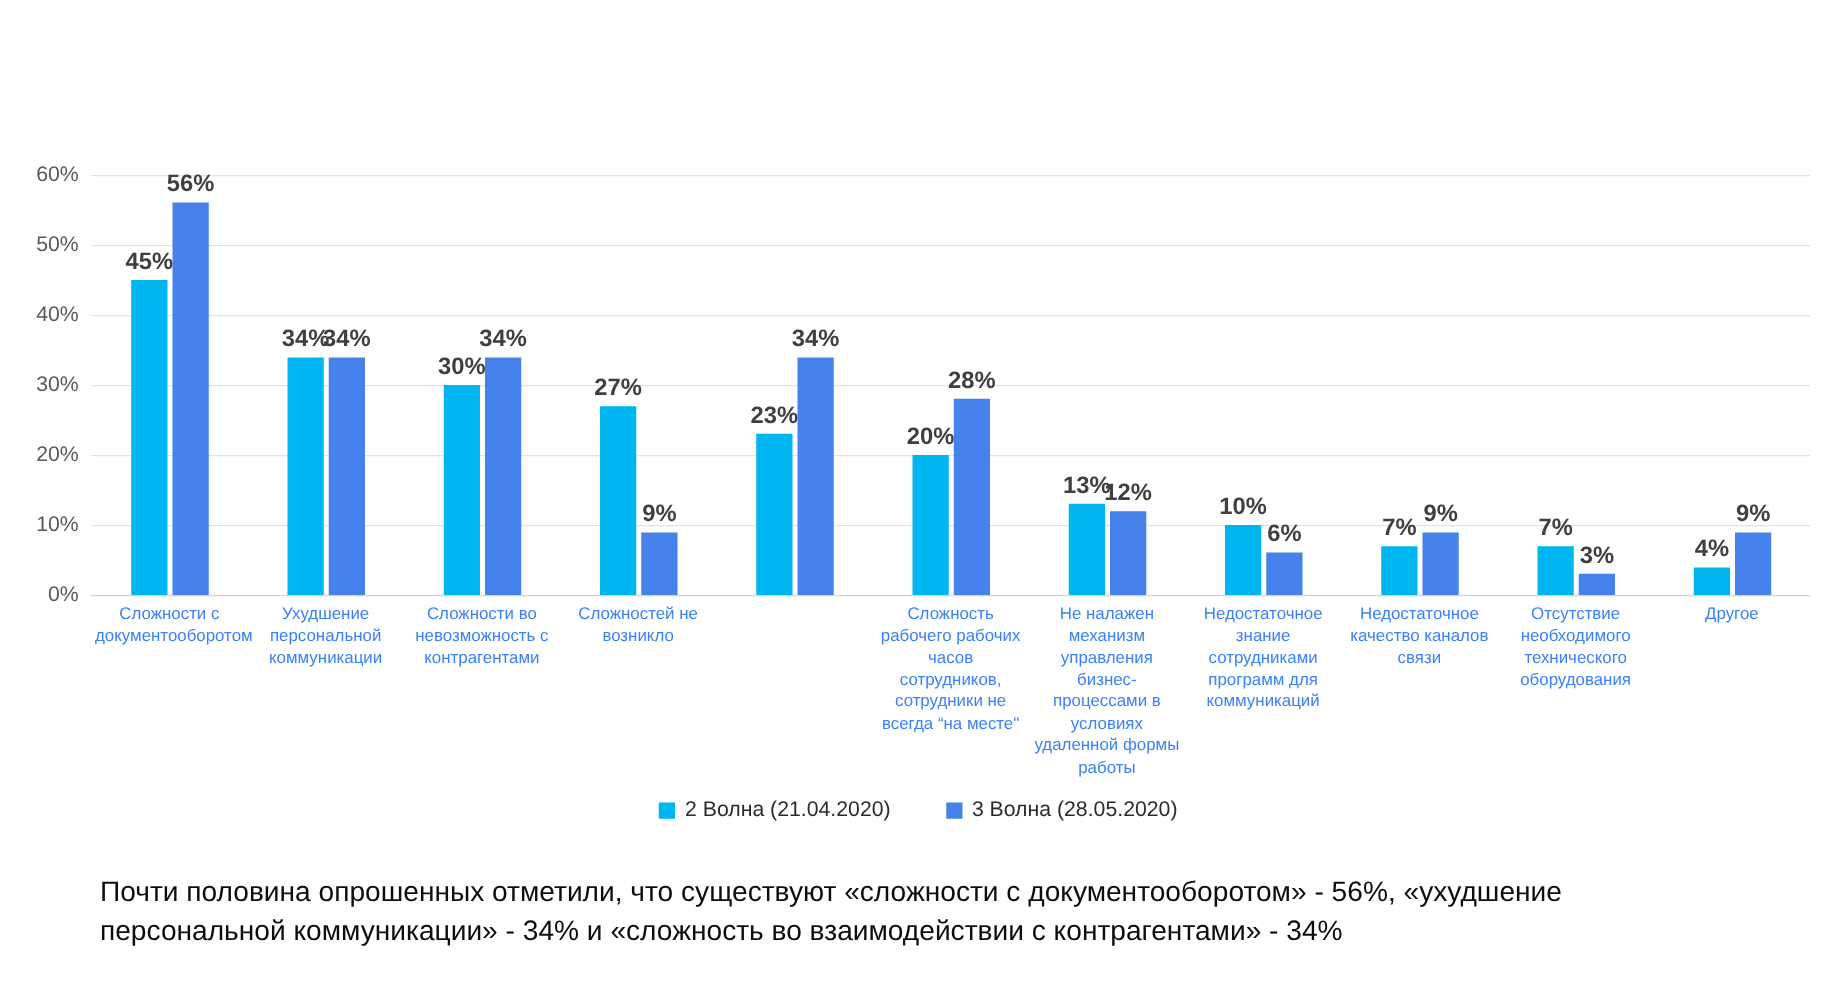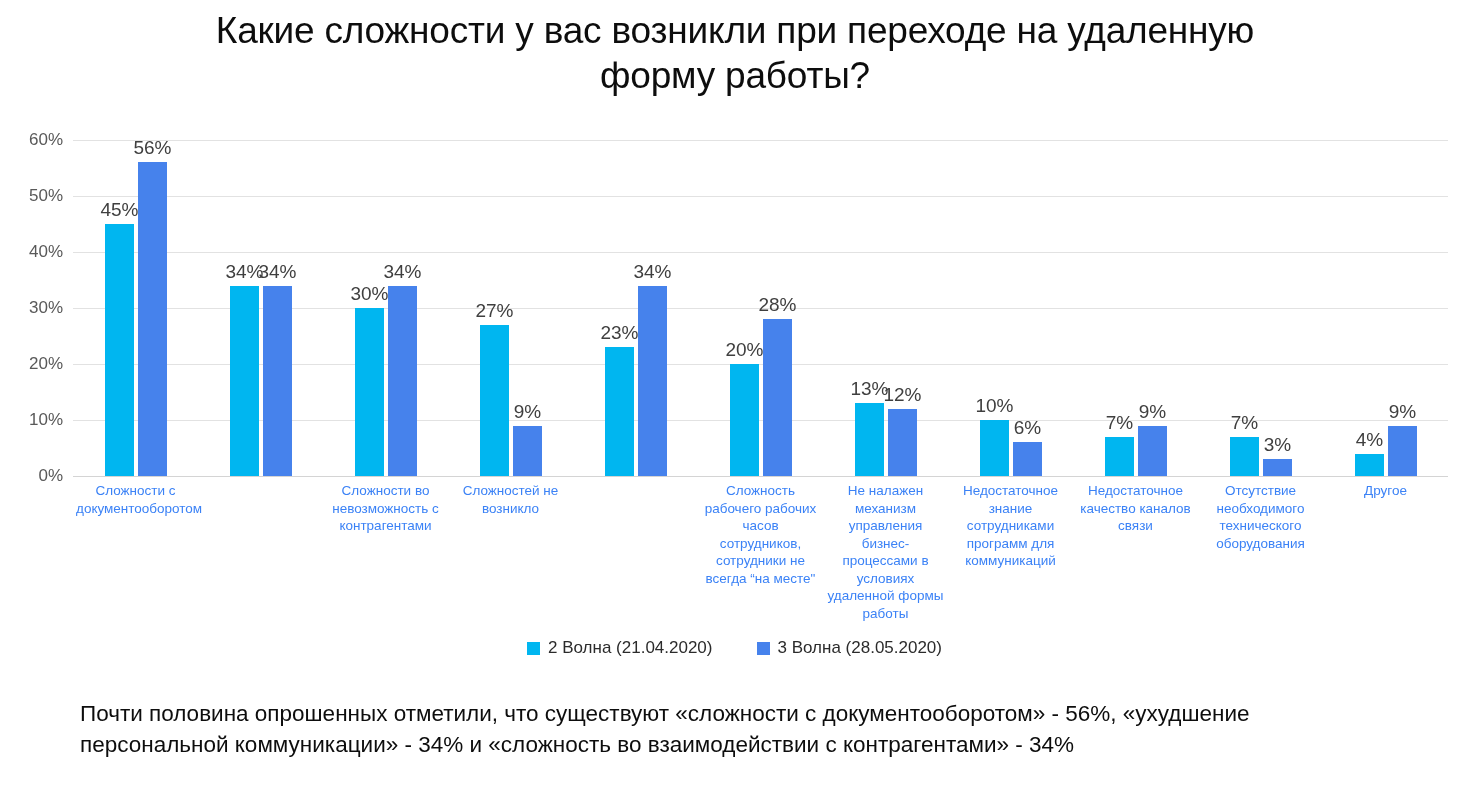--- a/index.html
+++ b/index.html
@@ -86,20 +86,21 @@
   }
   .bar.s0 { background: #00B6F0; left: 0; }
   .bar.s1 { background: #4682EC; left: 33px; }
   .blabel {
     position: absolute;
     width: 70px;
     text-align: center;
     font-size: 19px;
     color: #3f3f3f;
     white-space: nowrap;
+    font-weight: bold;
   }
   .blabel.s0 { left: -20px; }
   .blabel.s1 { left: 13px; }
 
   
   #cats {
     position: absolute;
     left: 73px;
     top: 482px;
     width: 1375px;
@@ -148,21 +149,20 @@
     font-size: 22.5px;
     line-height: 31px;
     color: #0d0d0d;
   }
 </style>
 </head>
 <body>
 
 <div id="page">
 
-  <div id="chart-title">Какие сложности у вас возникли при переходе на удаленную форму работы?</div>
 
   <div id="plot-wrap">
     <div id="grid">
         <div class="gridline baseline" style="top: 336px;"></div>
         <div class="gridline" style="top: 280px;"></div>
         <div class="gridline" style="top: 224px;"></div>
         <div class="gridline" style="top: 168px;"></div>
         <div class="gridline" style="top: 112px;"></div>
         <div class="gridline" style="top: 56px;"></div>
         <div class="gridline" style="top: 0px;"></div>
@@ -239,20 +239,21 @@
       <div class="y-tick" style="top: 280px;">10%</div>
       <div class="y-tick" style="top: 224px;">20%</div>
       <div class="y-tick" style="top: 168px;">30%</div>
       <div class="y-tick" style="top: 112px;">40%</div>
       <div class="y-tick" style="top: 56px;">50%</div>
       <div class="y-tick" style="top: 0px;">60%</div>
     </div>
 
   <div id="cats">
       <div class="cat" style="left: 3px; width: 119px;">Сложности с документооборотом</div>
+      <div class="cat" style="left: 128px; width: 119px;">Ухудшение персональной коммуникации</div>
       <div class="cat" style="left: 253px; width: 119px;">Сложности во невозможность с контрагентами</div>
       <div class="cat" style="left: 378px; width: 119px;">Сложностей не возникло</div>
       <div class="cat" style="left: 628px; width: 119px;">Сложность рабочего рабочих часов сотрудников, сотрудники не всегда “на месте"</div>
       <div class="cat" style="left: 753px; width: 119px;">Не налажен механизм управления бизнес-процессами в условиях удаленной формы работы</div>
       <div class="cat" style="left: 878px; width: 119px;">Недостаточное знание сотрудниками программ для коммуникаций</div>
       <div class="cat" style="left: 1003px; width: 119px;">Недостаточное качество каналов связи</div>
       <div class="cat" style="left: 1128px; width: 119px;">Отсутствие необходимого технического оборудования</div>
       <div class="cat" style="left: 1253px; width: 119px;">Другое</div>
     </div>
 

